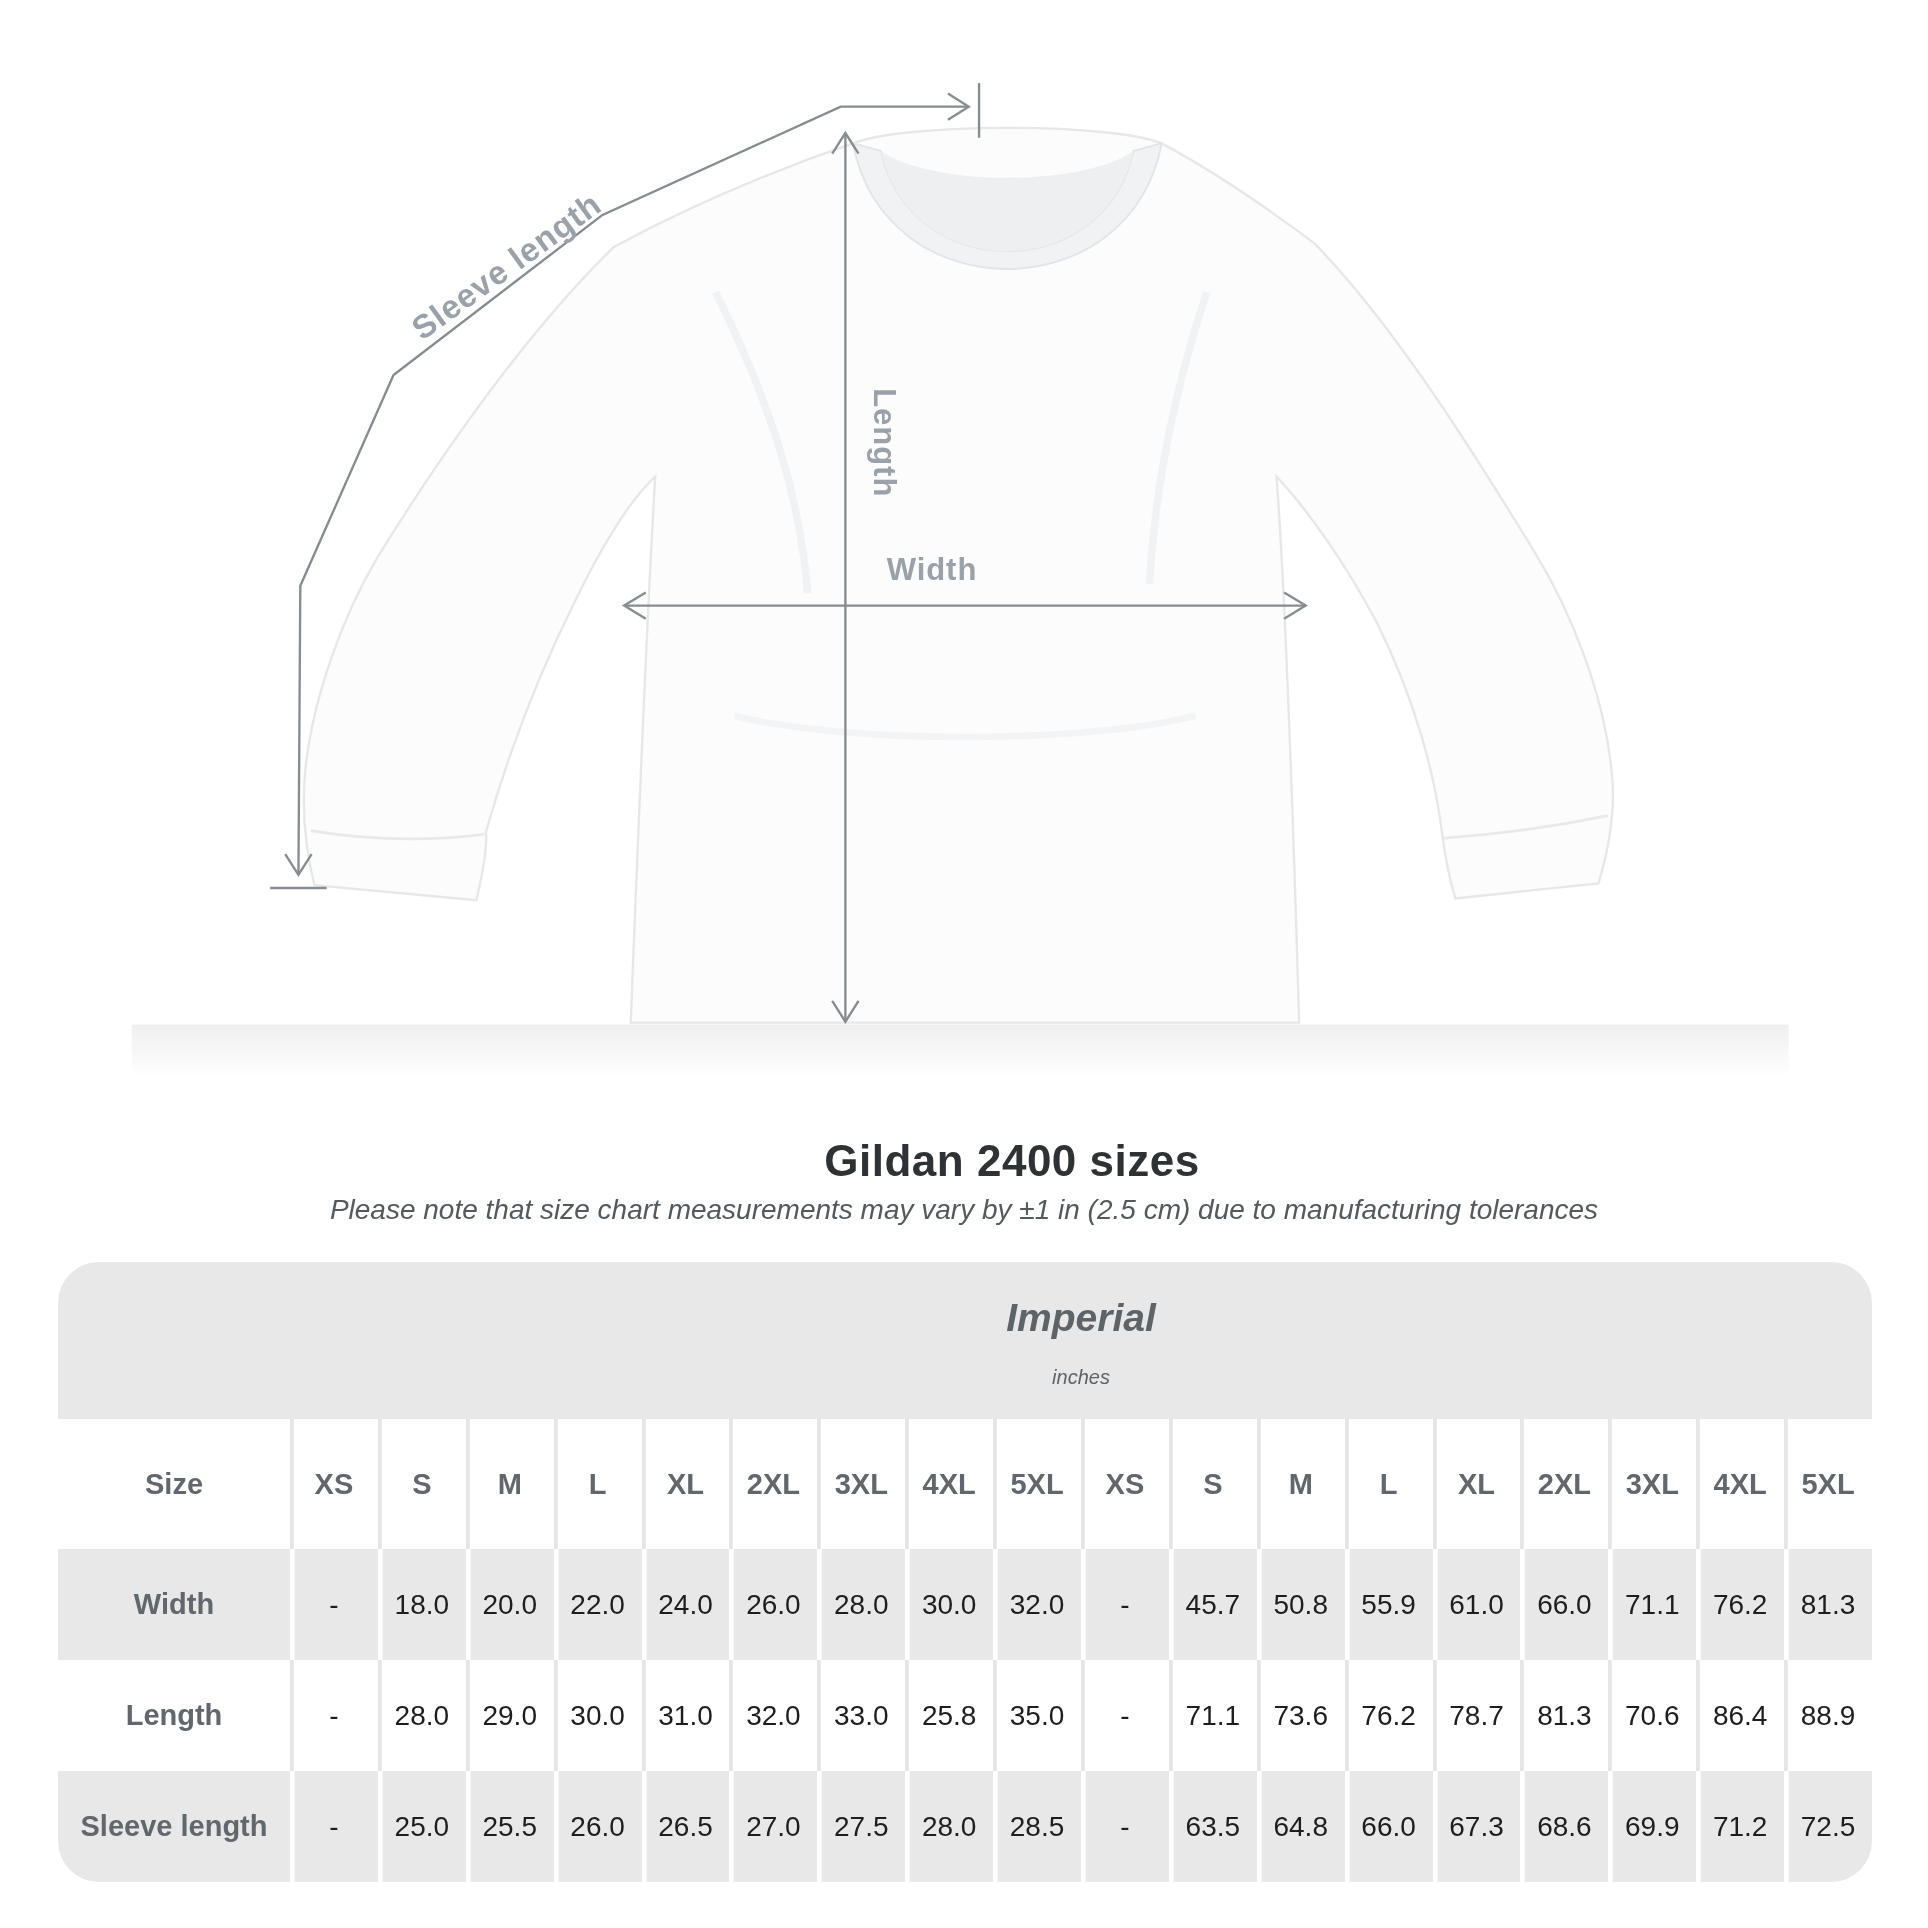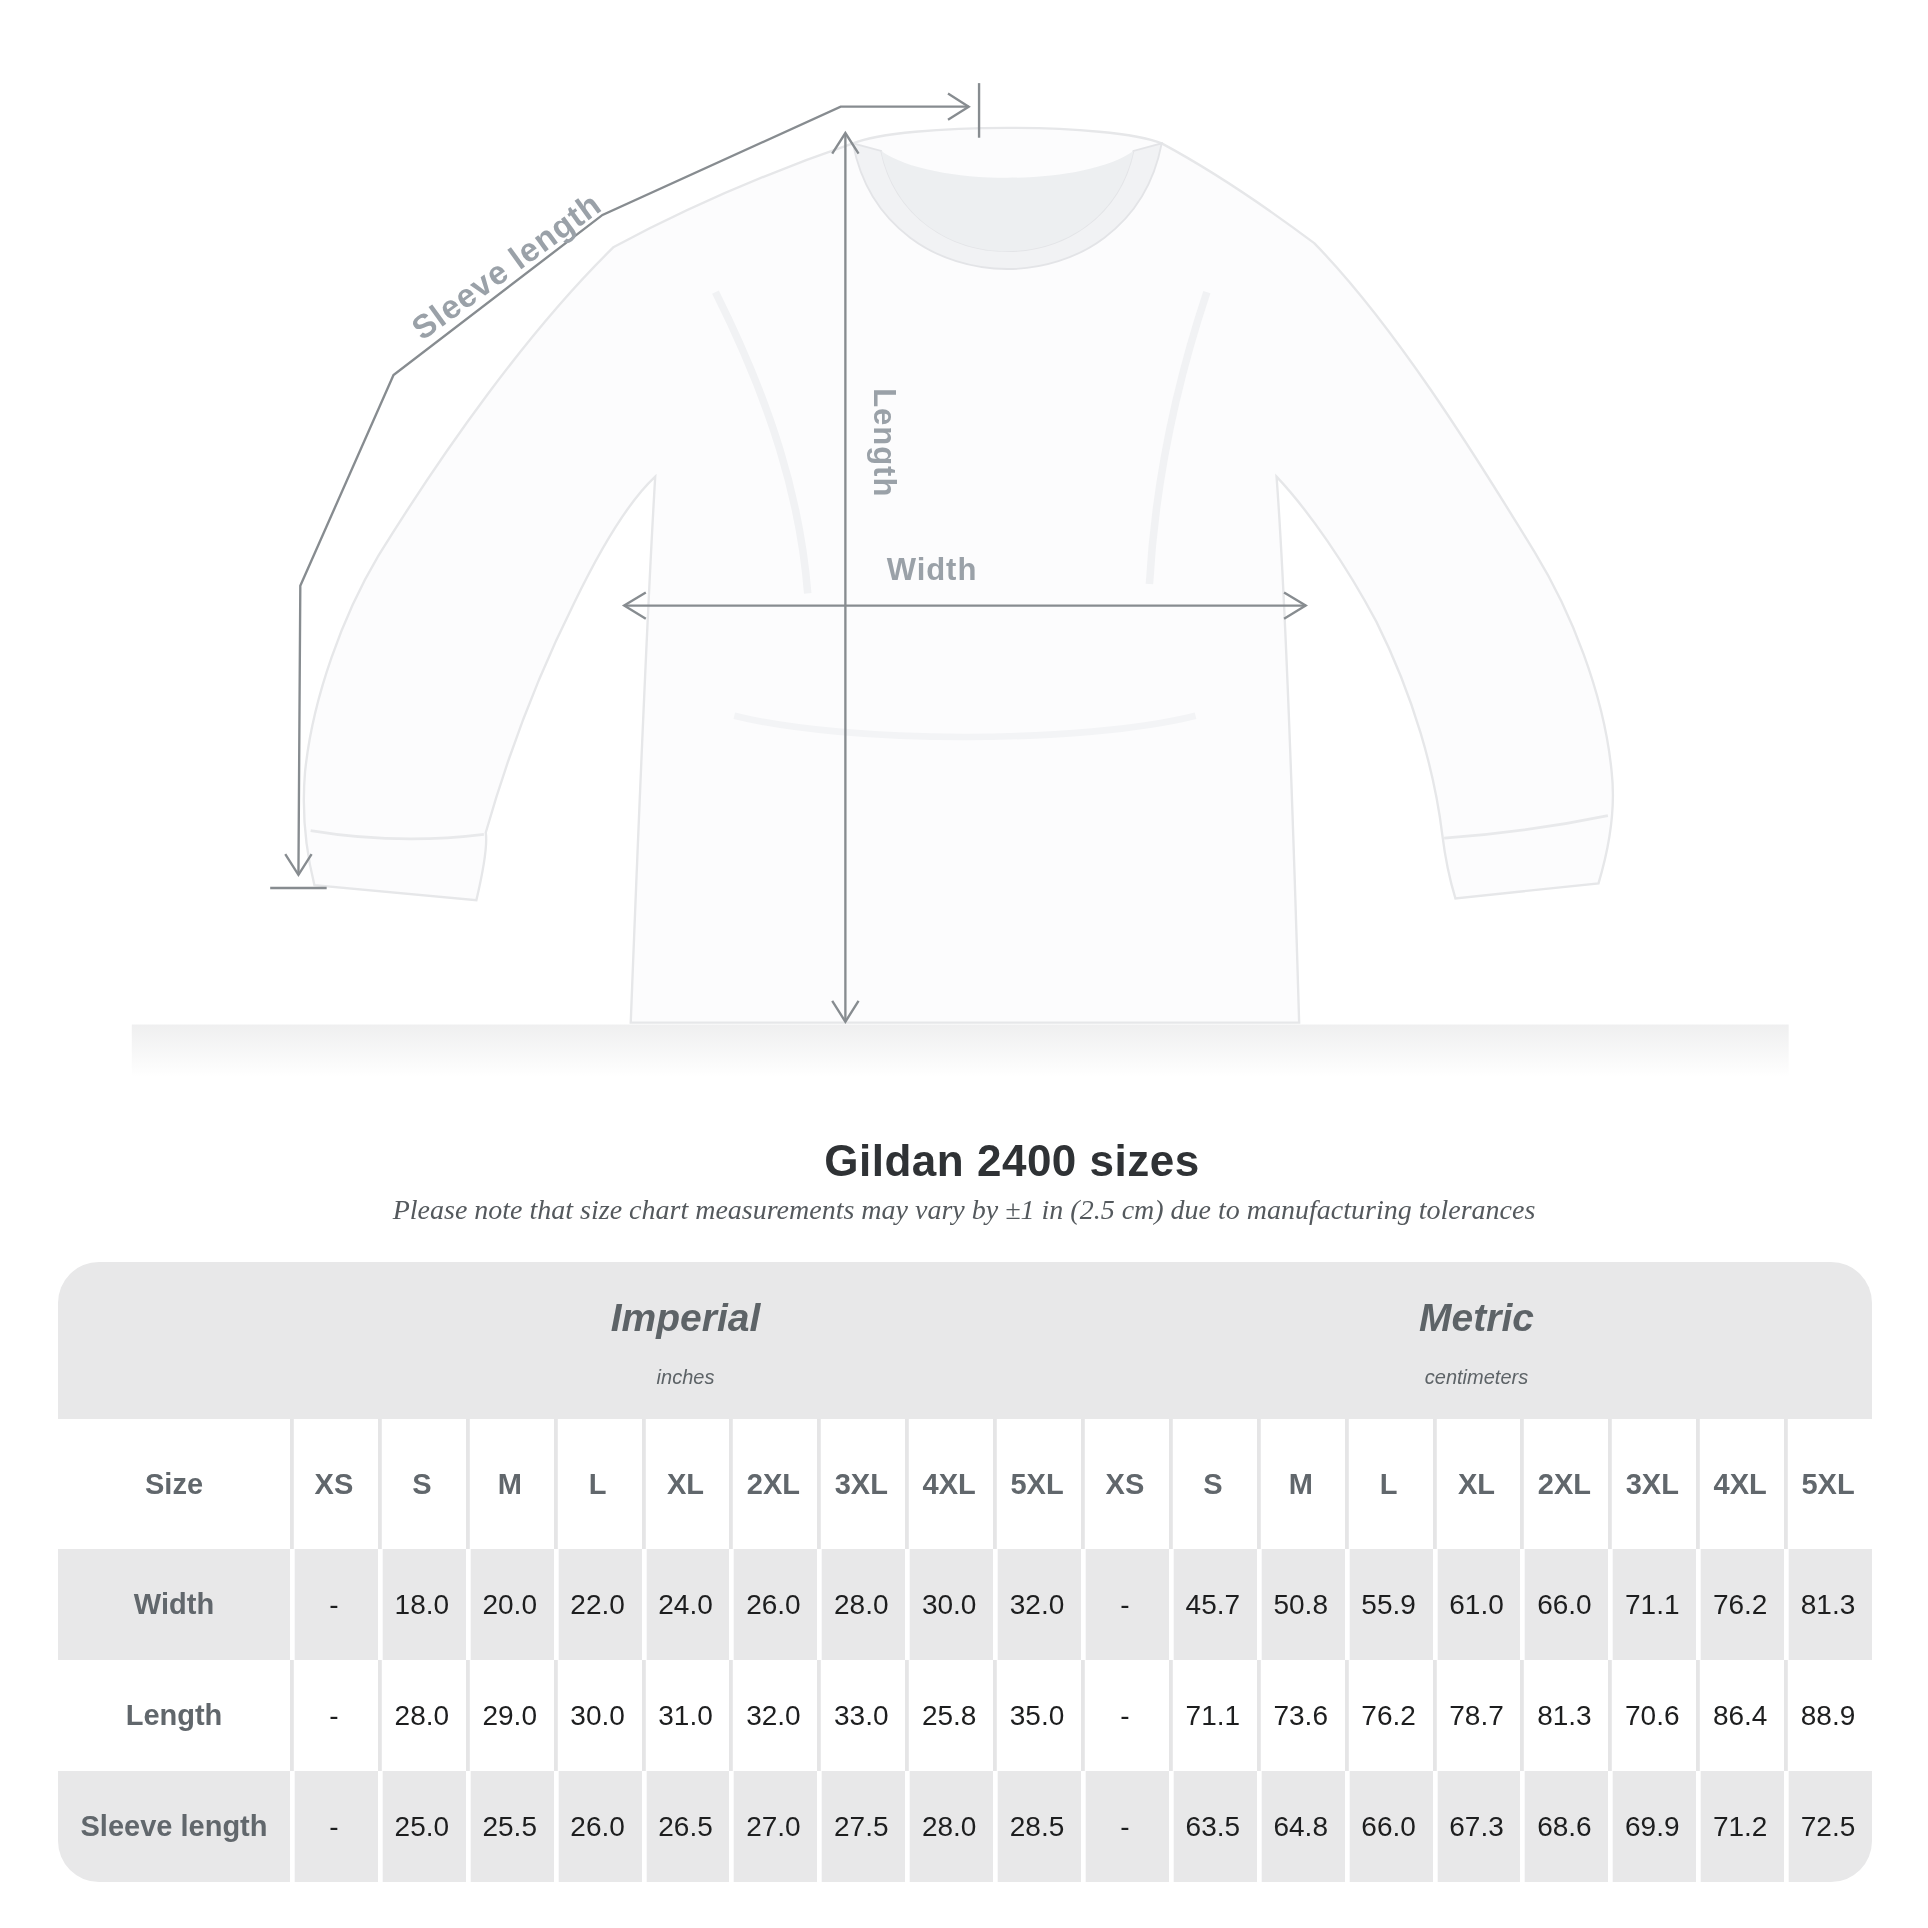--- a/index.html
+++ b/index.html
@@ -2,21 +2,21 @@
 <html style="font-size:15px"><head>
 <meta charset="utf-8">
 <style>
   html,body{margin:0;padding:0;background:#ffffff;}
   .page{position:relative;width:1928px;height:1928px;background:#ffffff;overflow:hidden;
         font-family:"Liberation Sans","DejaVu Sans",sans-serif;}
   .shirt-svg{position:absolute;left:0;top:0;}
   .title{position:absolute;left:0;top:1136px;width:1928px;text-align:center;
          font-size:44px;font-weight:bold;color:#2f3235;letter-spacing:0.5px;padding-left:48px;}
   .subtitle{position:absolute;left:0;top:1194px;width:1928px;text-align:center;
-            font-style:italic;font-size:28px;color:#54595d;font-family:Liberation Serif, serif;}
+            font-style:italic;font-size:28px;color:#54595d;}
   .size-table{position:absolute;left:58px;top:1262px;width:1814px;height:605px;}
   .band{display:flex;height:157px;background:#e8e8e9;border-radius:41px 41px 0 0;}
   .band-spacer{width:232px;}
   .band-group{flex:1;display:flex;flex-direction:column;align-items:center;justify-content:center;gap:26px;padding-top:3.8px;}
   .unit{font-size:39px;font-weight:bold;font-style:italic;color:#5d6367;}
   .unit-sub{font-size:20px;font-style:italic;color:#5d6367;}
   .row{display:grid;grid-template-columns:232px repeat(18,1fr);}
   .row .cell{display:flex;align-items:center;justify-content:center;}
   .row.header{height:130px;background:#ffffff;}
   .row.data{height:111px;}
@@ -101,24 +101,20 @@
   <div class="subtitle">Please note that size chart measurements may vary by ±1 in (2.5 cm) due to manufacturing tolerances</div>
 
   <div class="size-table">
 
     <div class="band">
       <div class="band-spacer"></div>
       <div class="band-group">
         <div class="unit">Imperial</div>
         <div class="unit-sub">inches</div>
       </div>
-      <div class="band-group">
-        <div class="unit">Metric</div>
-        <div class="unit-sub">centimeters</div>
-      </div>
     </div>
 
     <div class="row header">
       <div class="cell lbl">Size</div>
       <div class="cell hd">XS</div>
       <div class="cell hd">S</div>
       <div class="cell hd">M</div>
       <div class="cell hd">L</div>
       <div class="cell hd">XL</div>
       <div class="cell hd">2XL</div>

